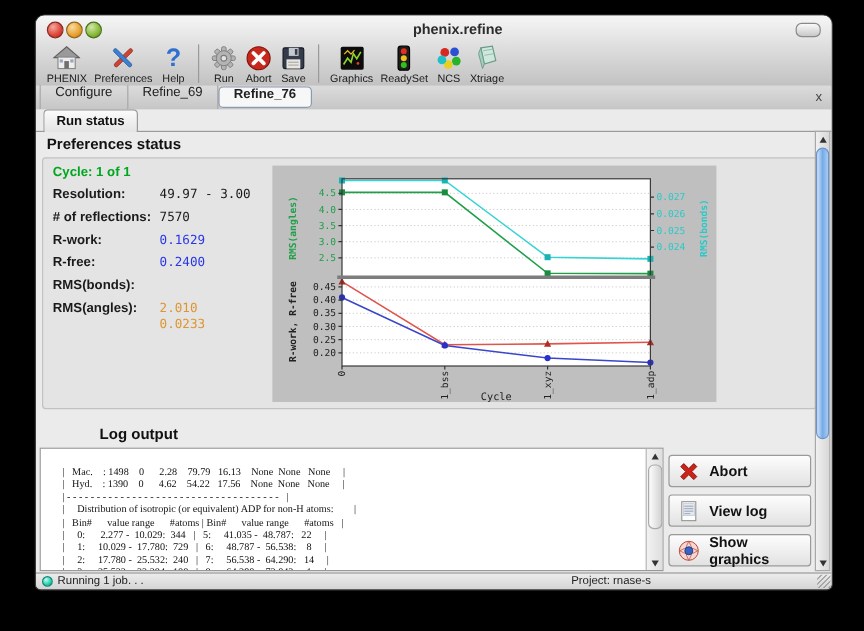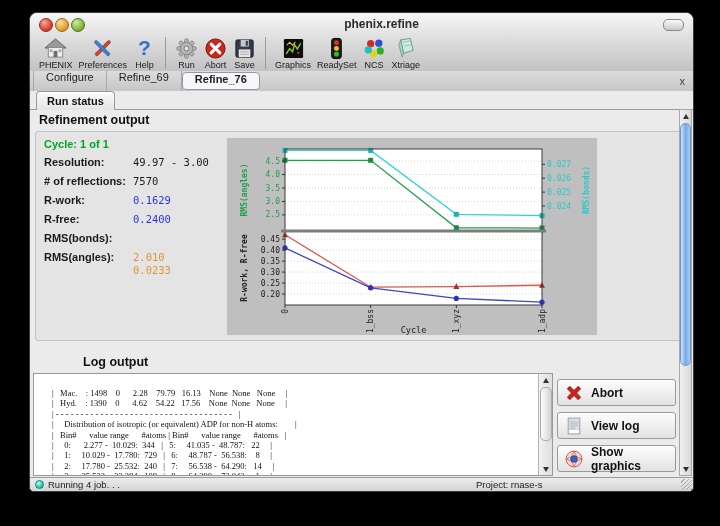--- a/index.html
+++ b/index.html
@@ -228,21 +228,21 @@
       </div>
       <span class="tab-close">x</span>
     </div>
 
     <div class="content">
       <div class="runstatus-line"></div>
       <div class="runstatus-tab">
         <span>Run status</span>
       </div>
 
-      <div class="section-title" id="refine-title">Refinement output</div>
+      <div class="section-title" id="refine-title">Preferences status</div>
 
       <div class="stats-panel">
         <div class="cycle" style="color: rgb(0, 166, 31);">Cycle: 1 of 1</div>
 
         <div class="stat-row" style="top:24px;">
           <span class="stat-label">Resolution:</span>
           <span class="stat-value" style="color: rgb(26, 26, 26);">49.97 - 3.00</span>
         </div>
         <div class="stat-row" style="top:43px;">
           <span class="stat-label"># of reflections:</span>
@@ -409,19 +409,19 @@
           <span class="arr-up"></span>
         </div>
       <div class="main-thumb"></div>
       <div class="sb-arrow" style="bottom:0;">
           <span class="arr-down"></span>
         </div>
     </div>
 
     <div class="statusbar">
       <span class="status-gem"></span>
-      <span class="status-left">Running 4 job. . .</span>
+      <span class="status-left">Running 1 job. . .</span>
       <span class="status-right">Project: rnase-s</span>
       <span class="resize-grip"></span>
     </div>
 
   </div>
 </div>
 
 </body></html>

